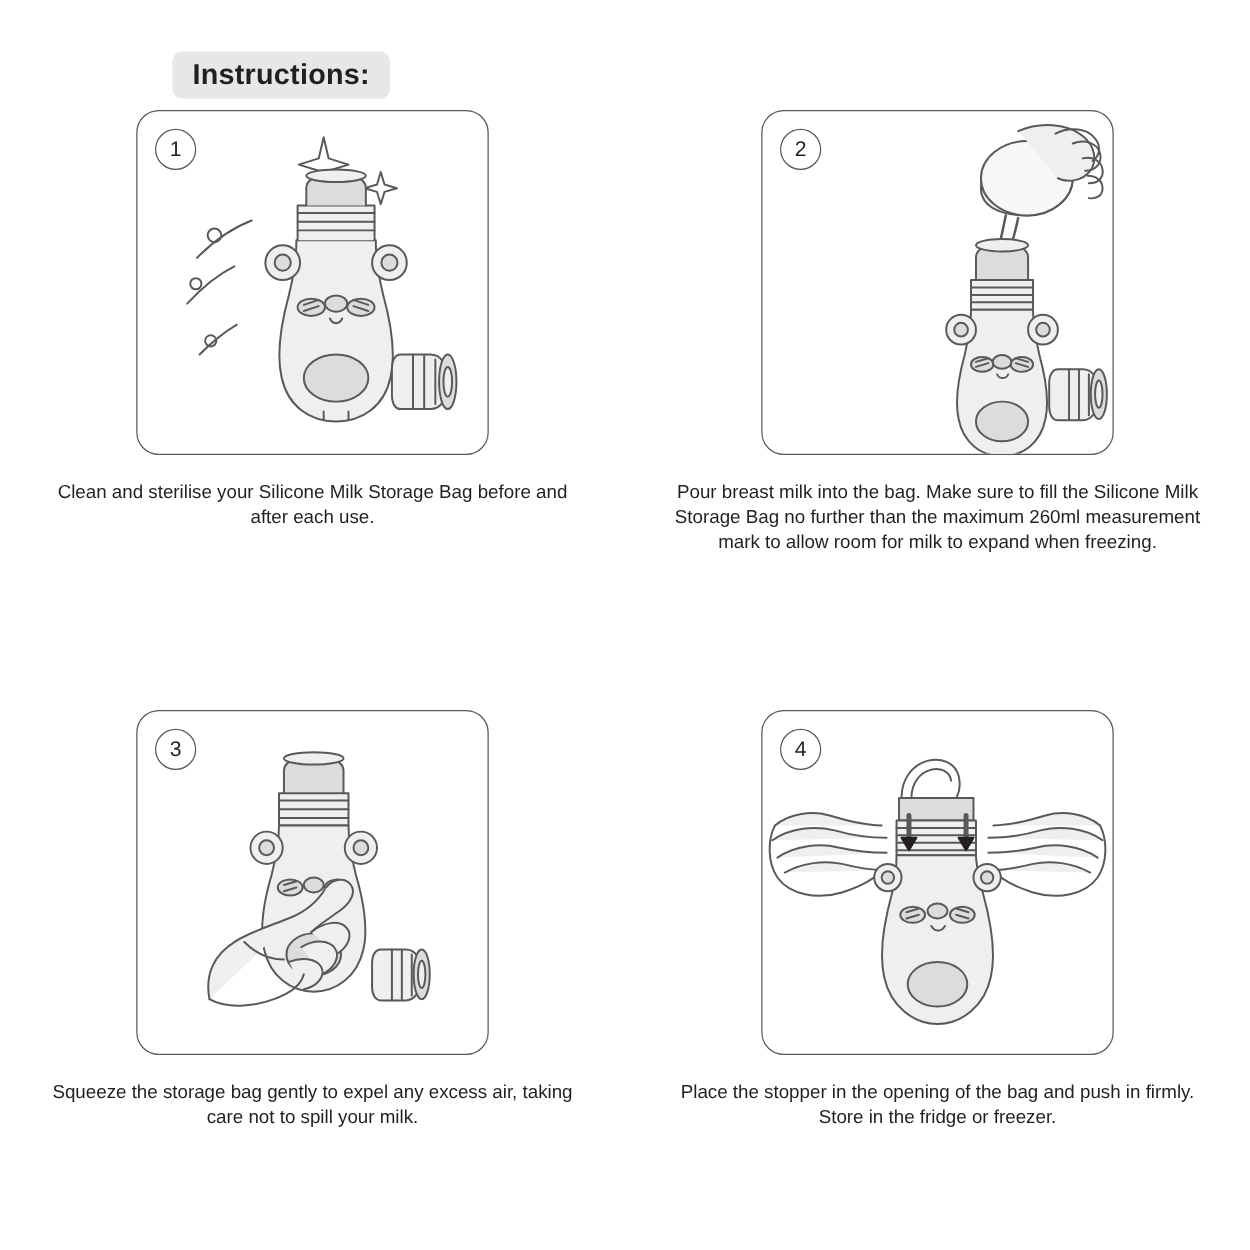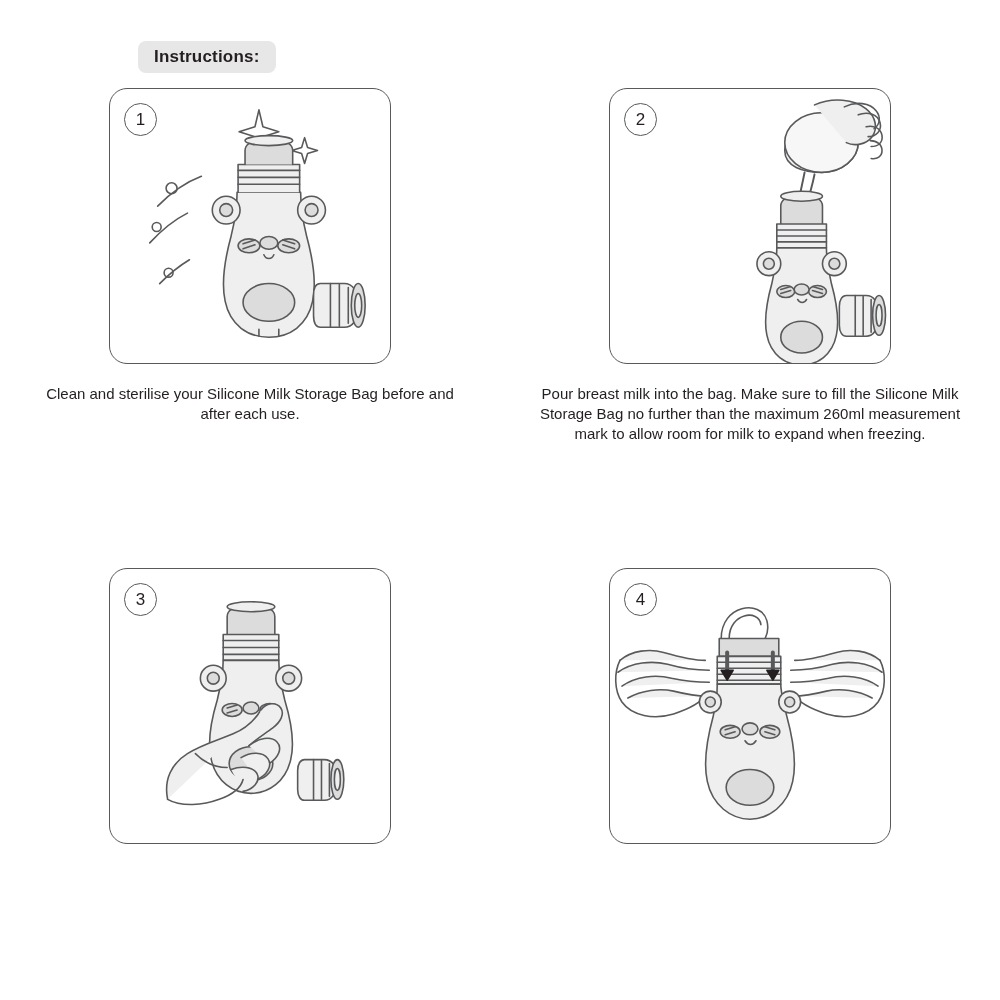--- a/index.html
+++ b/index.html
@@ -17,21 +17,21 @@
   }
 
   
   .header-badge {
     position: absolute;
     left: 138px;
     top: 41px;
     background: #e7e7e7;
     border-radius: 8px;
     padding: 7px 16px 8px 16px;
-    font-size: 17px;
+    font-size: 23px;
     font-weight: bold;
     letter-spacing: 0.2px;
     color: #231f20;
     line-height: 1;
   }
 
   
   .steps {
     position: absolute;
     left: 0;
@@ -241,20 +241,21 @@
 
           <g fill="none" stroke="#58595b" stroke-width="1.6" stroke-linecap="round" stroke-linejoin="round">
             <path d="M196 192 C192 192 189 196 189 203 L189 222 C189 229 192 233 196 233 L216 233 C223 233 229 226 229 212 C229 198 223 192 216 192 Z" fill="#efefef"></path>
             <path d="M205 192 L205 233 M213 193 L213 232 M221 196 L221 229"></path>
             <ellipse cx="229" cy="212" rx="6.5" ry="20" fill="#dcdcdc"></ellipse>
             <ellipse cx="229" cy="212" rx="3" ry="11" fill="#efefef"></ellipse>
           </g>
         </svg>
       </div>
     </div>
+    <div class="caption">Squeeze the storage bag gently to expel any excess air, taking care not to spill your milk.</div>
   </div>
 
   <div class="step">
     <div class="panel">
       <div class="step-num">
         <span>4</span>
       </div>
       <div class="art">
         <svg viewBox="0 0 282 276" xmlns="http://www.w3.org/2000/svg">
           <g fill="none" stroke="#58595b" stroke-width="1.6" stroke-linecap="round" stroke-linejoin="round">
@@ -294,15 +295,16 @@
             <ellipse cx="161" cy="164" rx="10" ry="6.5" fill="#dcdcdc"></ellipse>
             <path d="M116 162 L126 159 M116 167 L126 164"></path>
             <path d="M156 159 L166 162 M156 164 L166 167"></path>
             <ellipse cx="141" cy="161" rx="8" ry="6" fill="#dcdcdc"></ellipse>
             <path d="M136 173 C139 178 144 178 147 173"></path>
             <ellipse cx="141" cy="220" rx="24" ry="18" fill="#dcdcdc"></ellipse>
           </g>
         </svg>
       </div>
     </div>
+    <div class="caption">Place the stopper in the opening of the bag and push in firmly. Store in the fridge or freezer.</div>
   </div>
 
 </div>
 
 </body></html>

